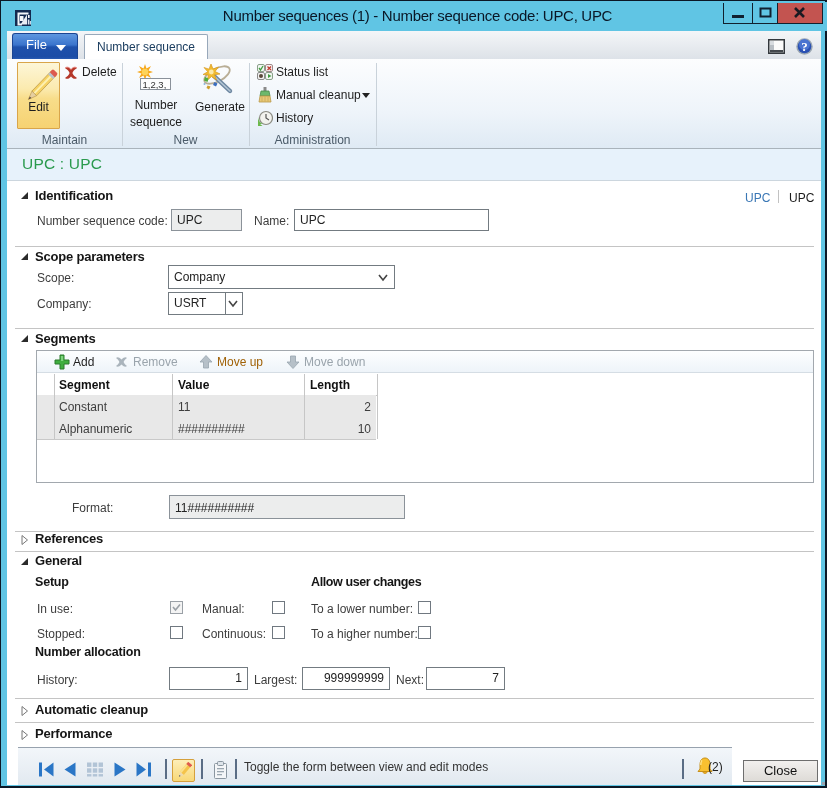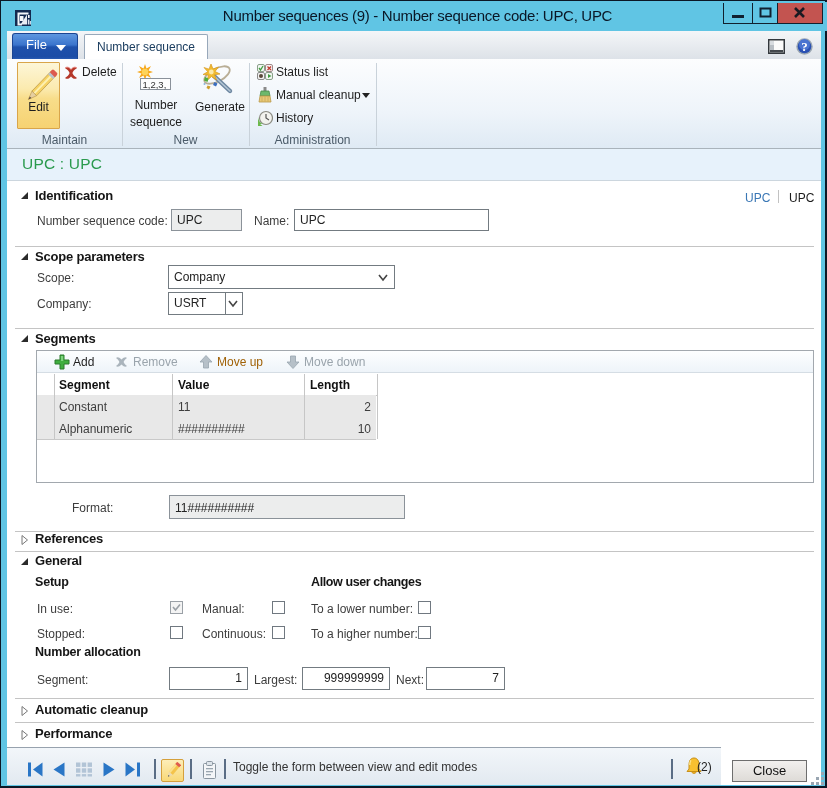--- a/index.html
+++ b/index.html
@@ -26,26 +26,26 @@
 #form{position:absolute;left:0;top:150px;width:814px;height:566px;background:#fff;}
 .sep{position:absolute;left:8px;width:799px;height:1px;background:#c4c4c4;}
 .shdr{position:absolute;left:28px;font-size:13px;font-weight:bold;color:#151515;letter-spacing:-0.2px;}
 .lbl{position:absolute;font-size:12px;color:#3d3d3d;}
 .tb{position:absolute;box-sizing:border-box;border:1px solid #737b81;background:#fff;font-size:12px;color:#222;padding:3px 4px 0 5px;}
 .tbro{background:#eceded;border-color:#8b9299;}
 .num{text-align:right;padding-right:5px;}
 .cb{position:absolute;width:13px;height:13px;box-sizing:border-box;border:1px solid #707880;background:#fff;}
 .exp{position:absolute;width:10px;height:10px;}
 
-#status{position:absolute;left:0;top:716px;width:714px;height:38px;background:linear-gradient(#f2f6fa,#e2e9f0);border-top:1px solid #97a2ae;box-sizing:border-box;}
+#status{position:absolute;left:11px;top:716px;width:714px;height:38px;background:linear-gradient(#f2f6fa,#e2e9f0);border-top:1px solid #97a2ae;box-sizing:border-box;}
 </style></head>
 <body>
 <div id="w">
   <div id="title">
-    <div id="ttext">Number sequences (9) - Number sequence code: UPC, UPC</div>
+    <div id="ttext">Number sequences (1) - Number sequence code: UPC, UPC</div>
     <svg class="abs" style="left:13px;top:8px" width="16" height="16">
       <rect x="0" y="0" width="16" height="16" fill="#132a50"></rect>
       <path d="M13.5 3.5 L3.5 3.5 L3.5 14.5 L7 14.5" stroke="#f4f7fb" stroke-width="2" fill="none"></path>
       <rect x="5" y="6" width="3.5" height="5" fill="#f4f7fb"></rect>
       <path d="M5.5 14.5 L12 4.5 L12 14.5 Z" fill="#e8edf4"></path>
       <rect x="13" y="5" width="1.6" height="3" fill="#f4f7fb"></rect>
       <rect x="12.8" y="9.5" width="1.6" height="5" fill="#dde4ee"></rect>
       <rect x="14.8" y="11" width="1.2" height="3.5" fill="#c8d2e0"></rect>
     </svg>
     <div class="wbtn" style="left:721px;width:30px;background:#60c5e4;"><svg width="28" height="20">
@@ -266,21 +266,21 @@
       <div class="cb" style="left:265px;top:420px;"></div>
       <div class="lbl" style="left:304px;top:421px;">To a lower number:</div>
       <div class="cb" style="left:411px;top:420px;"></div>
       <div class="lbl" style="left:30px;top:446px;">Stopped:</div>
       <div class="cb" style="left:163px;top:445px;"></div>
       <div class="lbl" style="left:195px;top:446px;">Continuous:</div>
       <div class="cb" style="left:265px;top:445px;"></div>
       <div class="lbl" style="left:304px;top:446px;">To a higher number:</div>
       <div class="cb" style="left:411px;top:445px;"></div>
       <div class="shdr" style="top:464px;font-size:12.5px;">Number allocation</div>
-      <div class="lbl" style="left:30px;top:492px;">Segment:</div>
+      <div class="lbl" style="left:30px;top:492px;">History:</div>
       <div class="tb num" style="left:162px;top:486px;width:79px;height:23px;">1</div>
       <div class="lbl" style="left:247px;top:492px;">Largest:</div>
       <div class="tb num" style="left:295px;top:486px;width:88px;height:23px;">999999999</div>
       <div class="lbl" style="left:389px;top:492px;">Next:</div>
       <div class="tb num" style="left:419px;top:486px;width:79px;height:23px;">7</div>
       <div class="sep" style="top:517px"></div>
 
       <svg class="exp" style="left:13px;top:525px" width="10" height="10">
           <path d="M2 0.5 L7.5 5 L2 9.5 Z" fill="#fff" stroke="#777" stroke-width="1"></path>
         </svg>

